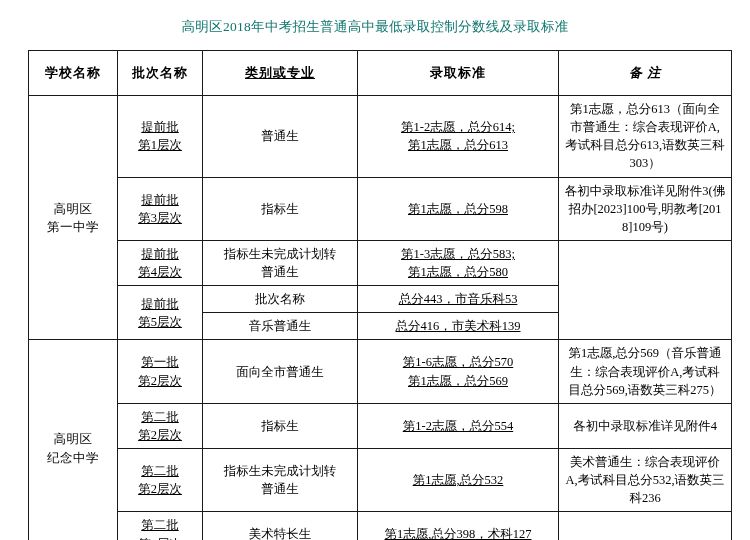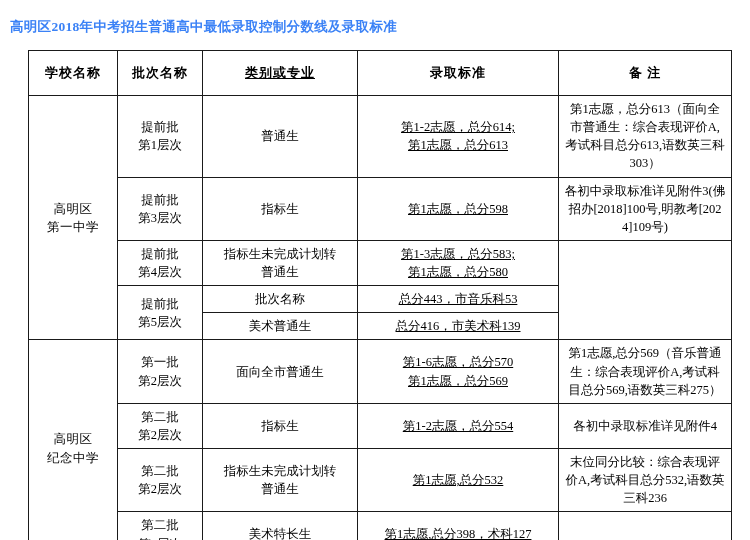--- a/index.html
+++ b/index.html
@@ -14,25 +14,26 @@
     color: #111111;
     overflow: hidden;
   }
   .page {
     position: relative;
     width: 750px;
     height: 540px;
     box-sizing: border-box;
   }
   .doc-title {
+    text-align: center;
     font-size: 13.5px;
-    font-weight: bold;
+    font-weight: normal;
     letter-spacing: 0.3px;
     padding: 18px 10px 14px 10px;
-    color: #3b82f6;
+    color: #0f766e;
   }
   .table-wrap {
     padding: 0 18px 0 28px;
     box-sizing: border-box;
   }
   table.sheet {
     border-collapse: collapse;
     width: 100%;
     table-layout: fixed;
     background: #fff;
@@ -50,30 +51,31 @@
   table.sheet thead th {
     font-weight: bold;
     font-size: 13px;
     height: 36px;
     letter-spacing: 1px;
   }
   .col-school { width: 78px; }
   .col-batch  { width: 74px; }
   .col-type   { width: 144px; text-decoration: underline; }
   .col-std    { width: 190px; }
-  .col-note   { width: auto; }
+  .col-note   { width: auto; font-style: italic; }
 
   .cell-school {
     font-size: 13px;
     letter-spacing: 0.5px;
     line-height: 1.8;
   }
   .cell-batch {
     font-size: 12.5px;
     line-height: 1.7;
+    text-decoration: underline;
   }
   .cell-note {
     text-align: left;
     font-size: 12px;
     line-height: 1.6;
     padding-left: 7px;
     padding-right: 5px;
   }
   .cell-std {
     font-size: 12.5px;
@@ -111,42 +113,42 @@
           <td class="cell-std multiline">第1-2志愿，总分614;
 第1志愿，总分613</td>
           <td class="cell-note">第1志愿，总分613（面向全市普通生：综合表现评价A,考试科目总分613,语数英三科303）</td>
         </tr>
 
         <tr>
           <td class="cell-batch multiline">提前批
 第3层次</td>
           <td class="cell-type multiline">指标生</td>
           <td class="cell-std multiline">第1志愿，总分598</td>
-          <td class="cell-note">各初中录取标准详见附件3(佛招办[2018]100号,明教考[2024]109号)</td>
+          <td class="cell-note">各初中录取标准详见附件3(佛招办[2023]100号,明教考[2018]109号)</td>
         </tr>
 
         <tr>
           <td class="cell-batch multiline">提前批
 第4层次</td>
           <td class="cell-type multiline">指标生未完成计划转
 普通生</td>
           <td class="cell-std multiline">第1-3志愿，总分583;
 第1志愿，总分580</td>
           <td class="cell-note" rowspan="3"></td>
         </tr>
 
         <tr>
           <td class="cell-batch multiline" rowspan="2">提前批
 第5层次</td>
           <td class="cell-type multiline">批次名称</td>
           <td class="cell-std multiline">总分443，市音乐科53</td>
         </tr>
 
         <tr>
-          <td class="cell-type multiline">美术普通生</td>
+          <td class="cell-type multiline">音乐普通生</td>
           <td class="cell-std multiline">总分416，市美术科139</td>
         </tr>
 
         <tr>
           <td class="cell-school multiline" rowspan="4">高明区
 纪念中学</td>
           <td class="cell-batch multiline">第一批
 第2层次</td>
           <td class="cell-type multiline">面向全市普通生</td>
           <td class="cell-std multiline">第1-6志愿，总分570
@@ -161,21 +163,21 @@
           <td class="cell-std multiline">第1-2志愿，总分554</td>
           <td class="cell-note">各初中录取标准详见附件4</td>
         </tr>
 
         <tr>
           <td class="cell-batch multiline">第二批
 第2层次</td>
           <td class="cell-type multiline">指标生未完成计划转
 普通生</td>
           <td class="cell-std multiline">第1志愿,总分532</td>
-          <td class="cell-note">末位同分比较：综合表现评价A,考试科目总分532,语数英三科236</td>
+          <td class="cell-note">美术普通生：综合表现评价A,考试科目总分532,语数英三科236</td>
         </tr>
 
         <tr>
           <td class="cell-batch multiline">第二批
 第3层次</td>
           <td class="cell-type multiline">美术特长生</td>
           <td class="cell-std multiline">第1志愿,总分398，术科127</td>
           <td class="cell-note"></td>
         </tr>
 

